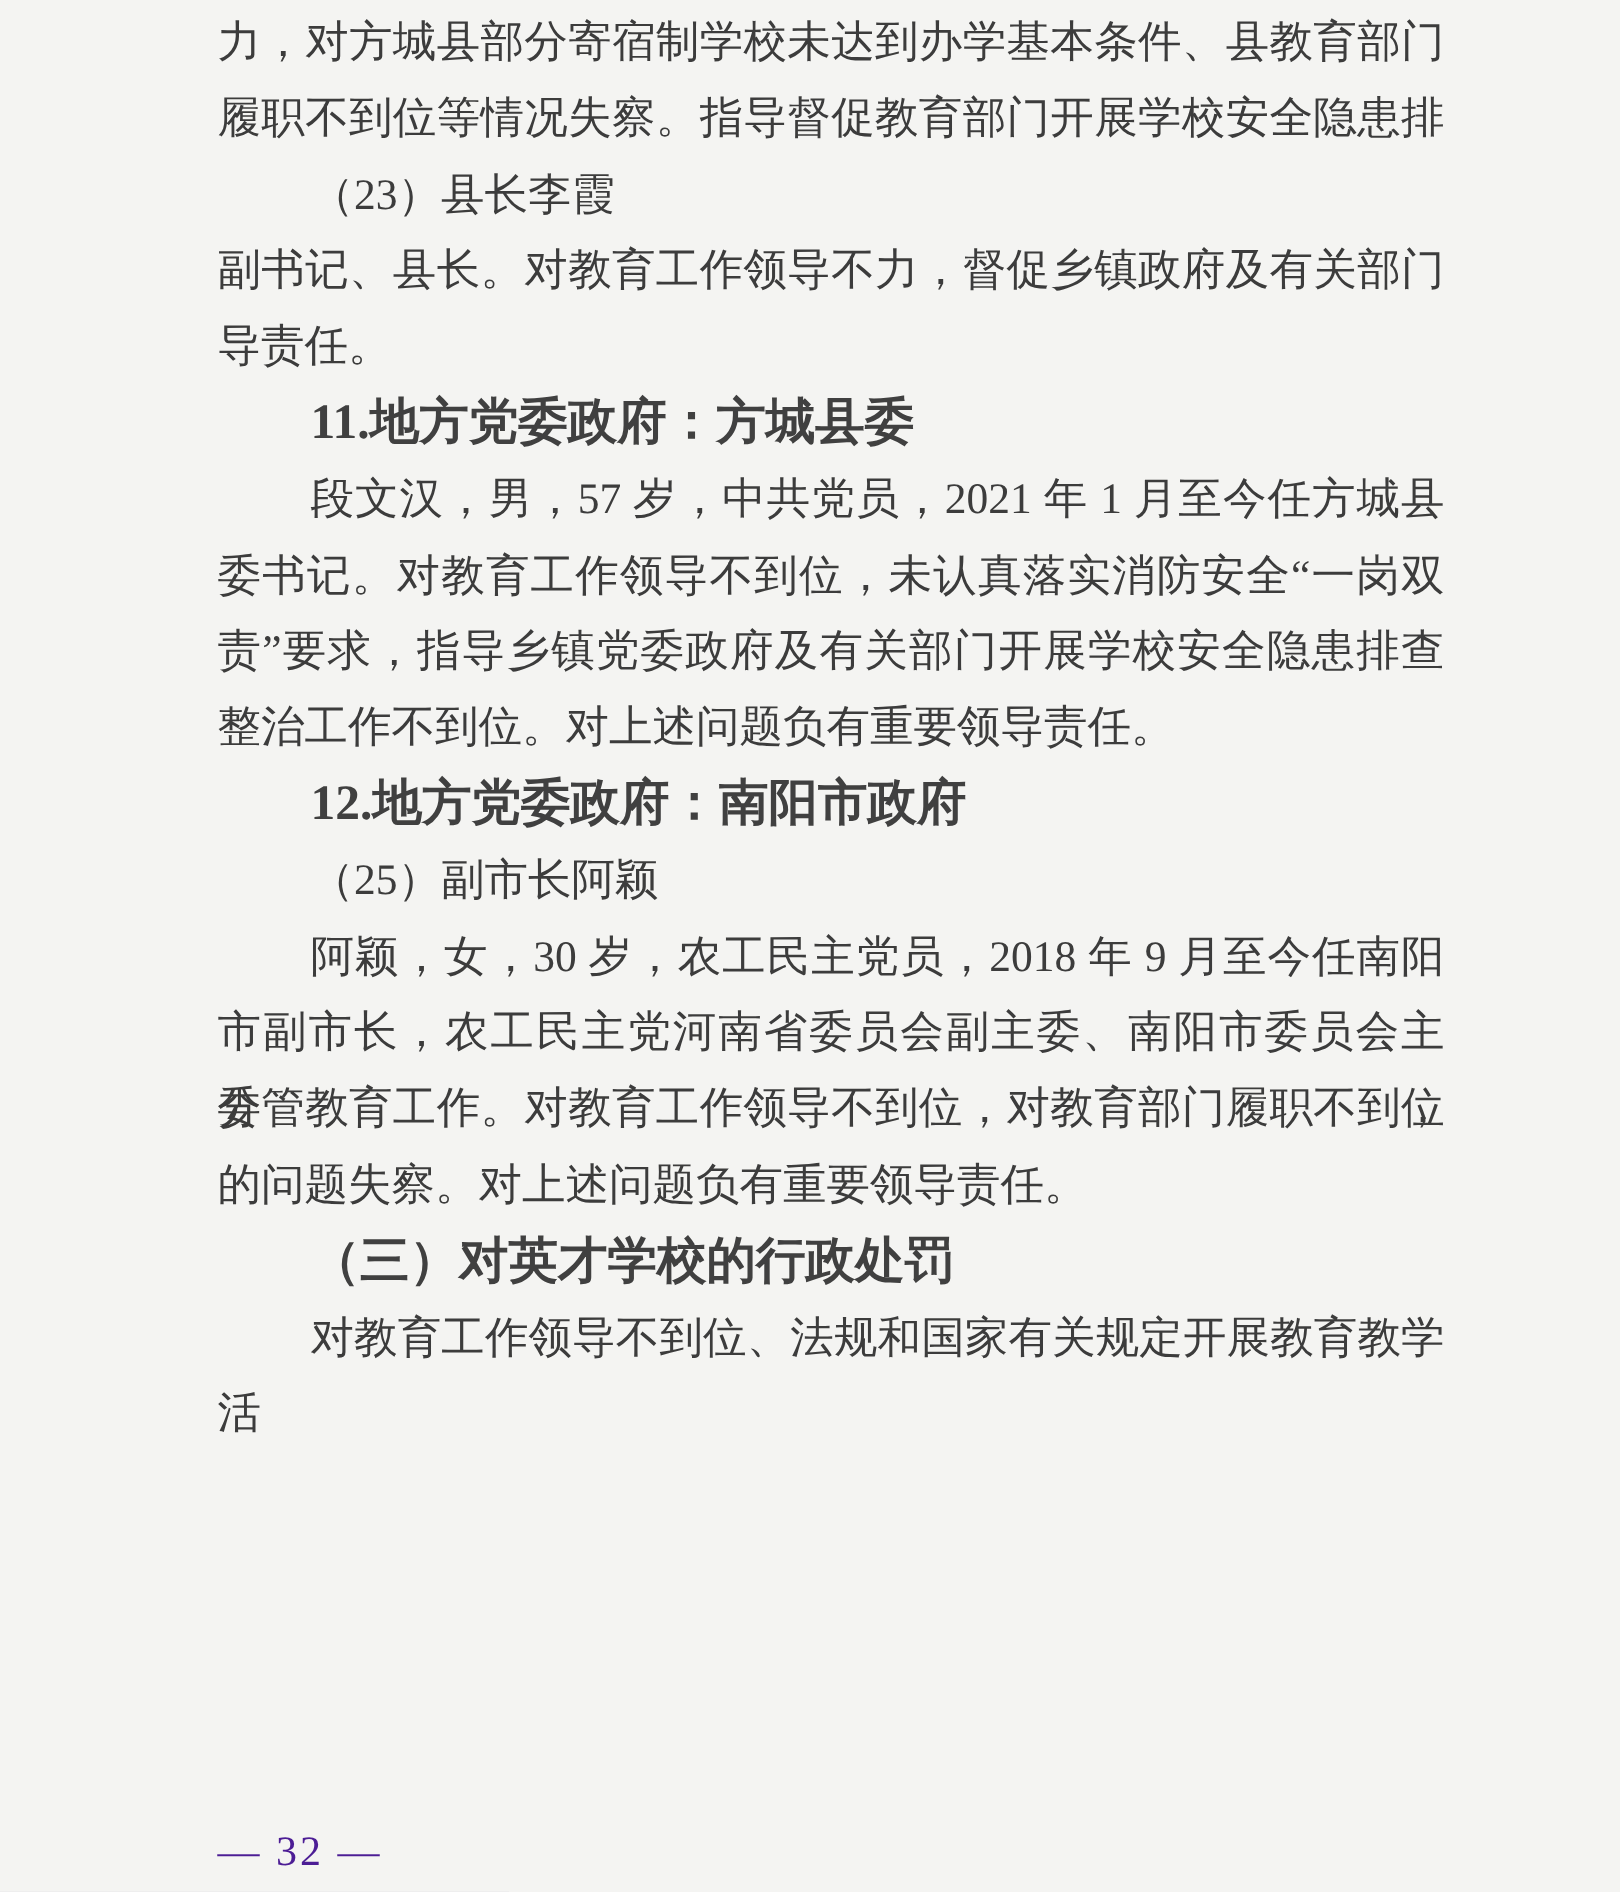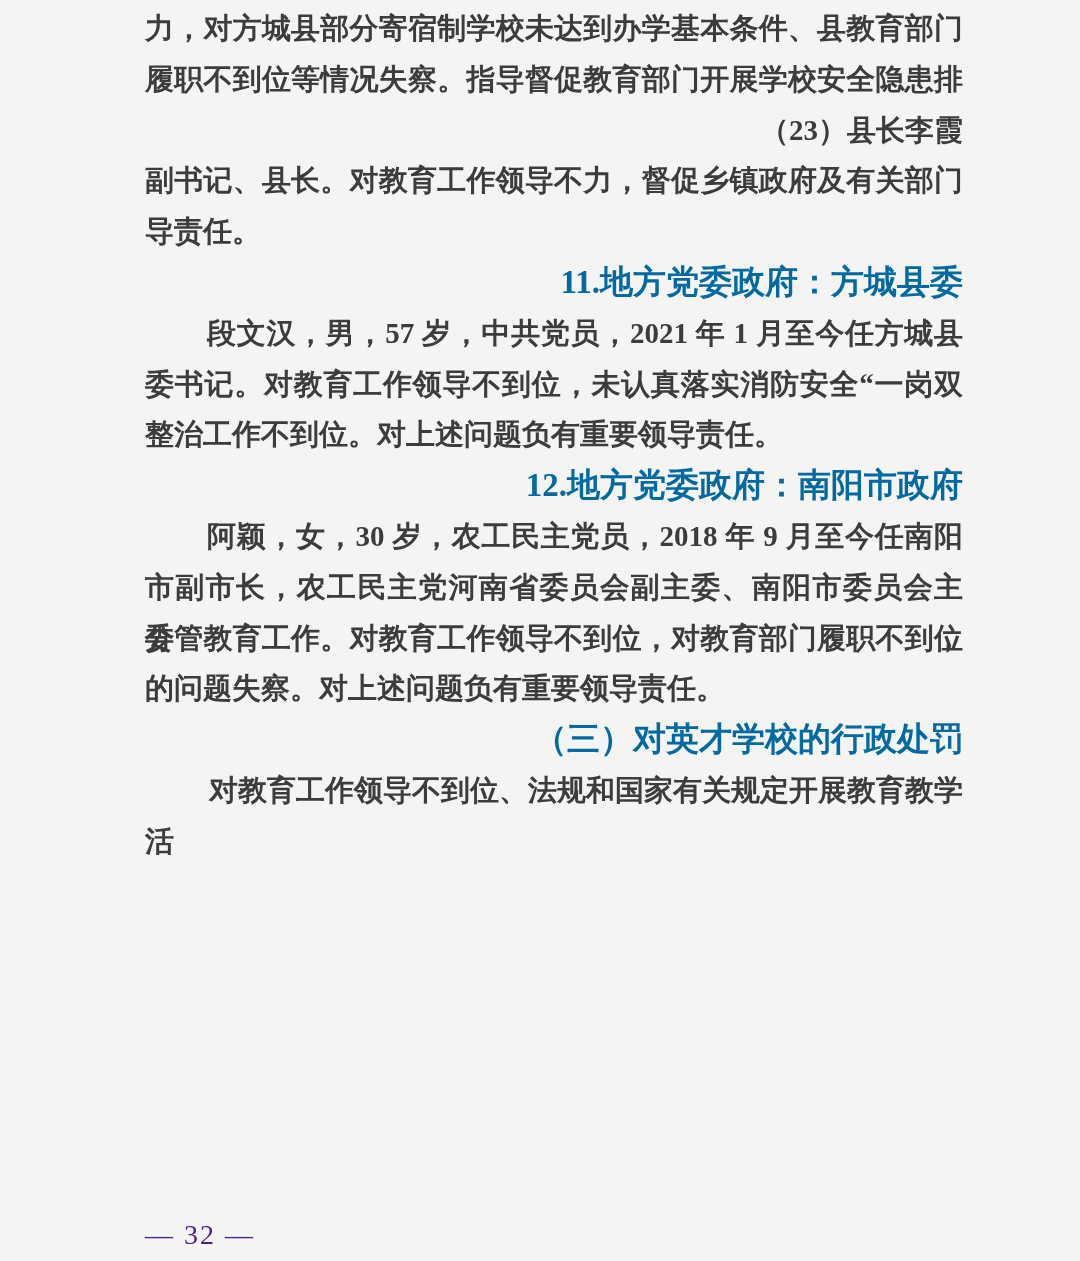--- a/index.html
+++ b/index.html
@@ -22,34 +22,32 @@
     width: 818px;
   }
   .line {
     height: 50.8px;
     line-height: 50.8px;
     font-size: 29px;
     color: #3c3c3c;
     text-align: left;
     white-space: nowrap;
     overflow: visible;
-    font-weight: bold;
   }
   .line.stretch {
     white-space: normal;
     text-align: justify;
     text-align-last: justify;
   }
   .line.indent {
     text-indent: 62px;
-    text-align: right;
   }
   .line.bold {
     font-weight: bold;
-    color: #0369a1;
+    color: #404040;
     font-size: 33px;
     font-family: Liberation Serif, serif;
   }
   .page-number {
     position: absolute;
     left: 145px;
     top: 1216px;
     height: 38px;
     line-height: 38px;
     font-size: 28px;
@@ -63,22 +61,24 @@
 <div class="page">
   <div class="text-block" id="body-lines">
       <div class="line stretch">力，对方城县部分寄宿制学校未达到办学基本条件、县教育部门</div>
       <div class="line stretch">履职不到位等情况失察。指导督促教育部门开展学校安全隐患排</div>
       <div class="line indent">（23）县长李霞</div>
       <div class="line stretch">副书记、县长。对教育工作领导不力，督促乡镇政府及有关部门</div>
       <div class="line">导责任。</div>
       <div class="line indent bold">11.地方党委政府：方城县委</div>
       <div class="line indent stretch">段文汉，男，57 岁，中共党员，2021 年 1 月至今任方城县</div>
       <div class="line stretch">委书记。对教育工作领导不到位，未认真落实消防安全“一岗双</div>
+      <div class="line stretch">责”要求，指导乡镇党委政府及有关部门开展学校安全隐患排查</div>
       <div class="line">整治工作不到位。对上述问题负有重要领导责任。</div>
       <div class="line indent bold">12.地方党委政府：南阳市政府</div>
+      <div class="line indent">（25）副市长阿颖</div>
       <div class="line indent stretch">阿颖，女，30 岁，农工民主党员，2018 年 9 月至今任南阳</div>
       <div class="line stretch">市副市长，农工民主党河南省委员会副主委、南阳市委员会主委，</div>
       <div class="line stretch">分管教育工作。对教育工作领导不到位，对教育部门履职不到位</div>
       <div class="line">的问题失察。对上述问题负有重要领导责任。</div>
       <div class="line indent bold">（三）对英才学校的行政处罚</div>
       <div class="line indent stretch">对教育工作领导不到位、法规和国家有关规定开展教育教学活</div>
     </div>
   <div class="page-number">— 32 —</div>
 </div>
 

